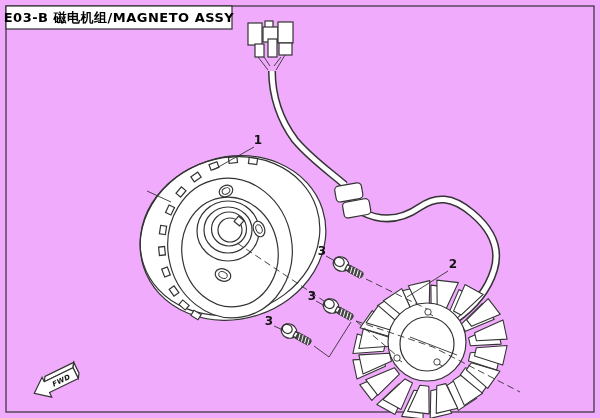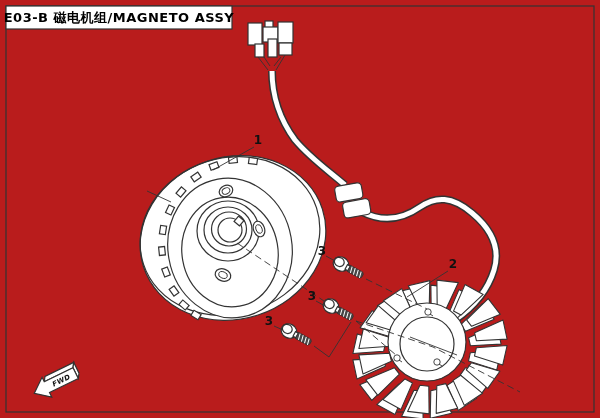--- a/index.html
+++ b/index.html
@@ -1,17 +1,17 @@
 <!DOCTYPE html>
 <html><head>
 <meta charset="utf-8">
 <style>
   html,body{margin:0;padding:0;background:#e8e8e8;}
   .page{
-    width:600px;height:418px;position:relative;background:#b91c1c;
+    width:600px;height:418px;position:relative;background:#f0abfc;
     font-family:"DejaVu Sans","Liberation Sans",sans-serif;overflow:hidden;
   }
   svg{position:absolute;left:0;top:0;}
   .outline{fill:none;stroke:#333;stroke-width:1.2;}
   .thin{fill:none;stroke:#333;stroke-width:0.9;}
   .whitefill{fill:#fff;stroke:#333;stroke-width:1.2;}
   .callout{font-size:12px;font-weight:bold;fill:#111;}
   .dash{fill:none;stroke:#333;stroke-width:0.9;stroke-dasharray:7 4;}
   #stator-teeth polygon{fill:#fff;stroke:#333;stroke-width:1.1;stroke-linejoin:round;}
   .title-text{font-size:13px;font-weight:bold;fill:#000;letter-spacing:0.5px;}

